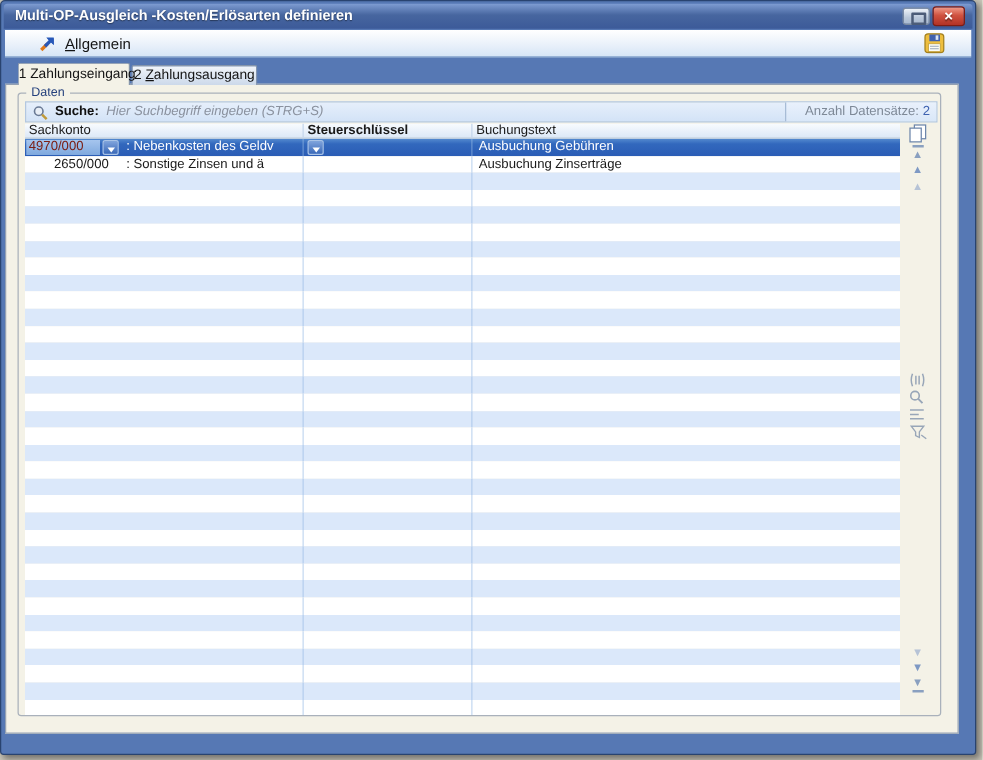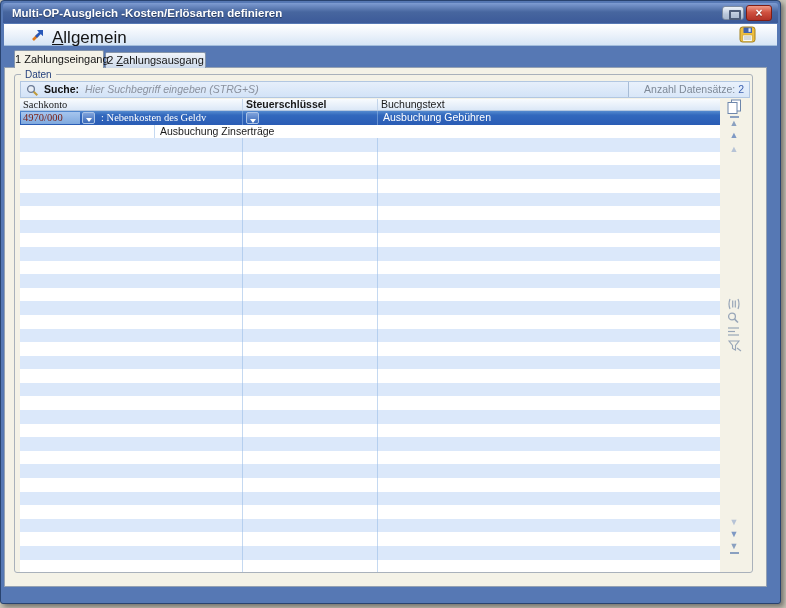--- a/index.html
+++ b/index.html
@@ -44,21 +44,21 @@
     text-shadow:0 1px 1px rgba(0,0,0,.4);
   }
   
   .toolbar {
     position:absolute; left:3px; top:23px; right:3px; height:22px;
     background:linear-gradient(180deg,#ffffff 0%,#eaf1fa 55%,#d6e5f6 100%);
     border-bottom:1px solid #a2bddc;
   }
   .jump-icon { position:absolute; left:27px; top:4px; }
   .allgemein {
-    position:absolute; left:48px; top:4px; font-size:17px; color:#141414;
+    position:absolute; left:48px; top:4px; font-size:12px; color:#141414;
   }
   .allgemein .hot { text-decoration:underline; }
   .save-btn { position:absolute; right:21px; top:2px; width:17px; height:17px; }
   
   .tab {
     position:absolute; font-size:11px; color:#141414; text-align:center;
     border:1px solid #8595ab; border-bottom:none; border-radius:2px 2px 0 0;
     white-space:nowrap;
   }
   .tab1 {
@@ -103,21 +103,21 @@
   .countpanel .val { color:#3e62b0; margin-left:3px; }
   
   .thead {
     position:absolute; left:19px; top:98px; width:700px; height:12px;
     display:flex; z-index:4; font-size:10.5px;
     background:linear-gradient(180deg,#f8fbfe,#dce8f7);
     border-bottom:1px solid #b4c7e0;
   }
   .th { line-height:11px; padding-left:3px; color:#1a1a1a; border-right:1px solid #c3d5eb; overflow:hidden; white-space:nowrap; }
   .th.c2 { border-right:none; }
-  .c0 { width:223px;font-family:Liberation Serif, serif; } .c1 { width:135px;font-weight:bold; } .c2 { width:342px; }
+  .c0 { width:223px; } .c1 { width:135px;font-weight:bold; } .c2 { width:342px; }
   .tbody {
     position:absolute; left:19px; top:110px; width:700px; height:461px;
     overflow:hidden; z-index:4; font-size:10.5px;
   }
   .row { height:13.6px; display:flex; position:relative; color:#1a1a1a; }
   .row:nth-child(odd) { background:#dbe8fa; }
   .row:nth-child(even) { background:#ffffff; }
   .row.selected {
     background:linear-gradient(180deg,#548acf 0%,#3268bd 30%,#2a5cb5 100%);
     color:#fff;
@@ -218,20 +218,24 @@
           <div class="desc">: Nebenkosten des Geldv</div>
         </div>
         <div class="cell c1">
           <div class="dd-btn"></div>
         </div>
         <div class="cell c2">
           <div class="posting">Ausbuchung Gebühren</div>
         </div>
       </div>
       <div class="row">
+        <div class="cell c0">
+          <div class="acct">2650/000</div>
+          <div class="desc">: Sonstige Zinsen und ä</div>
+        </div>
         <div class="cell c1"></div>
         <div class="cell c2">
           <div class="posting">Ausbuchung Zinserträge</div>
         </div>
       </div>
       <div class="row">
         <div class="cell c0"></div>
         <div class="cell c1"></div>
         <div class="cell c2"></div>
       </div>

